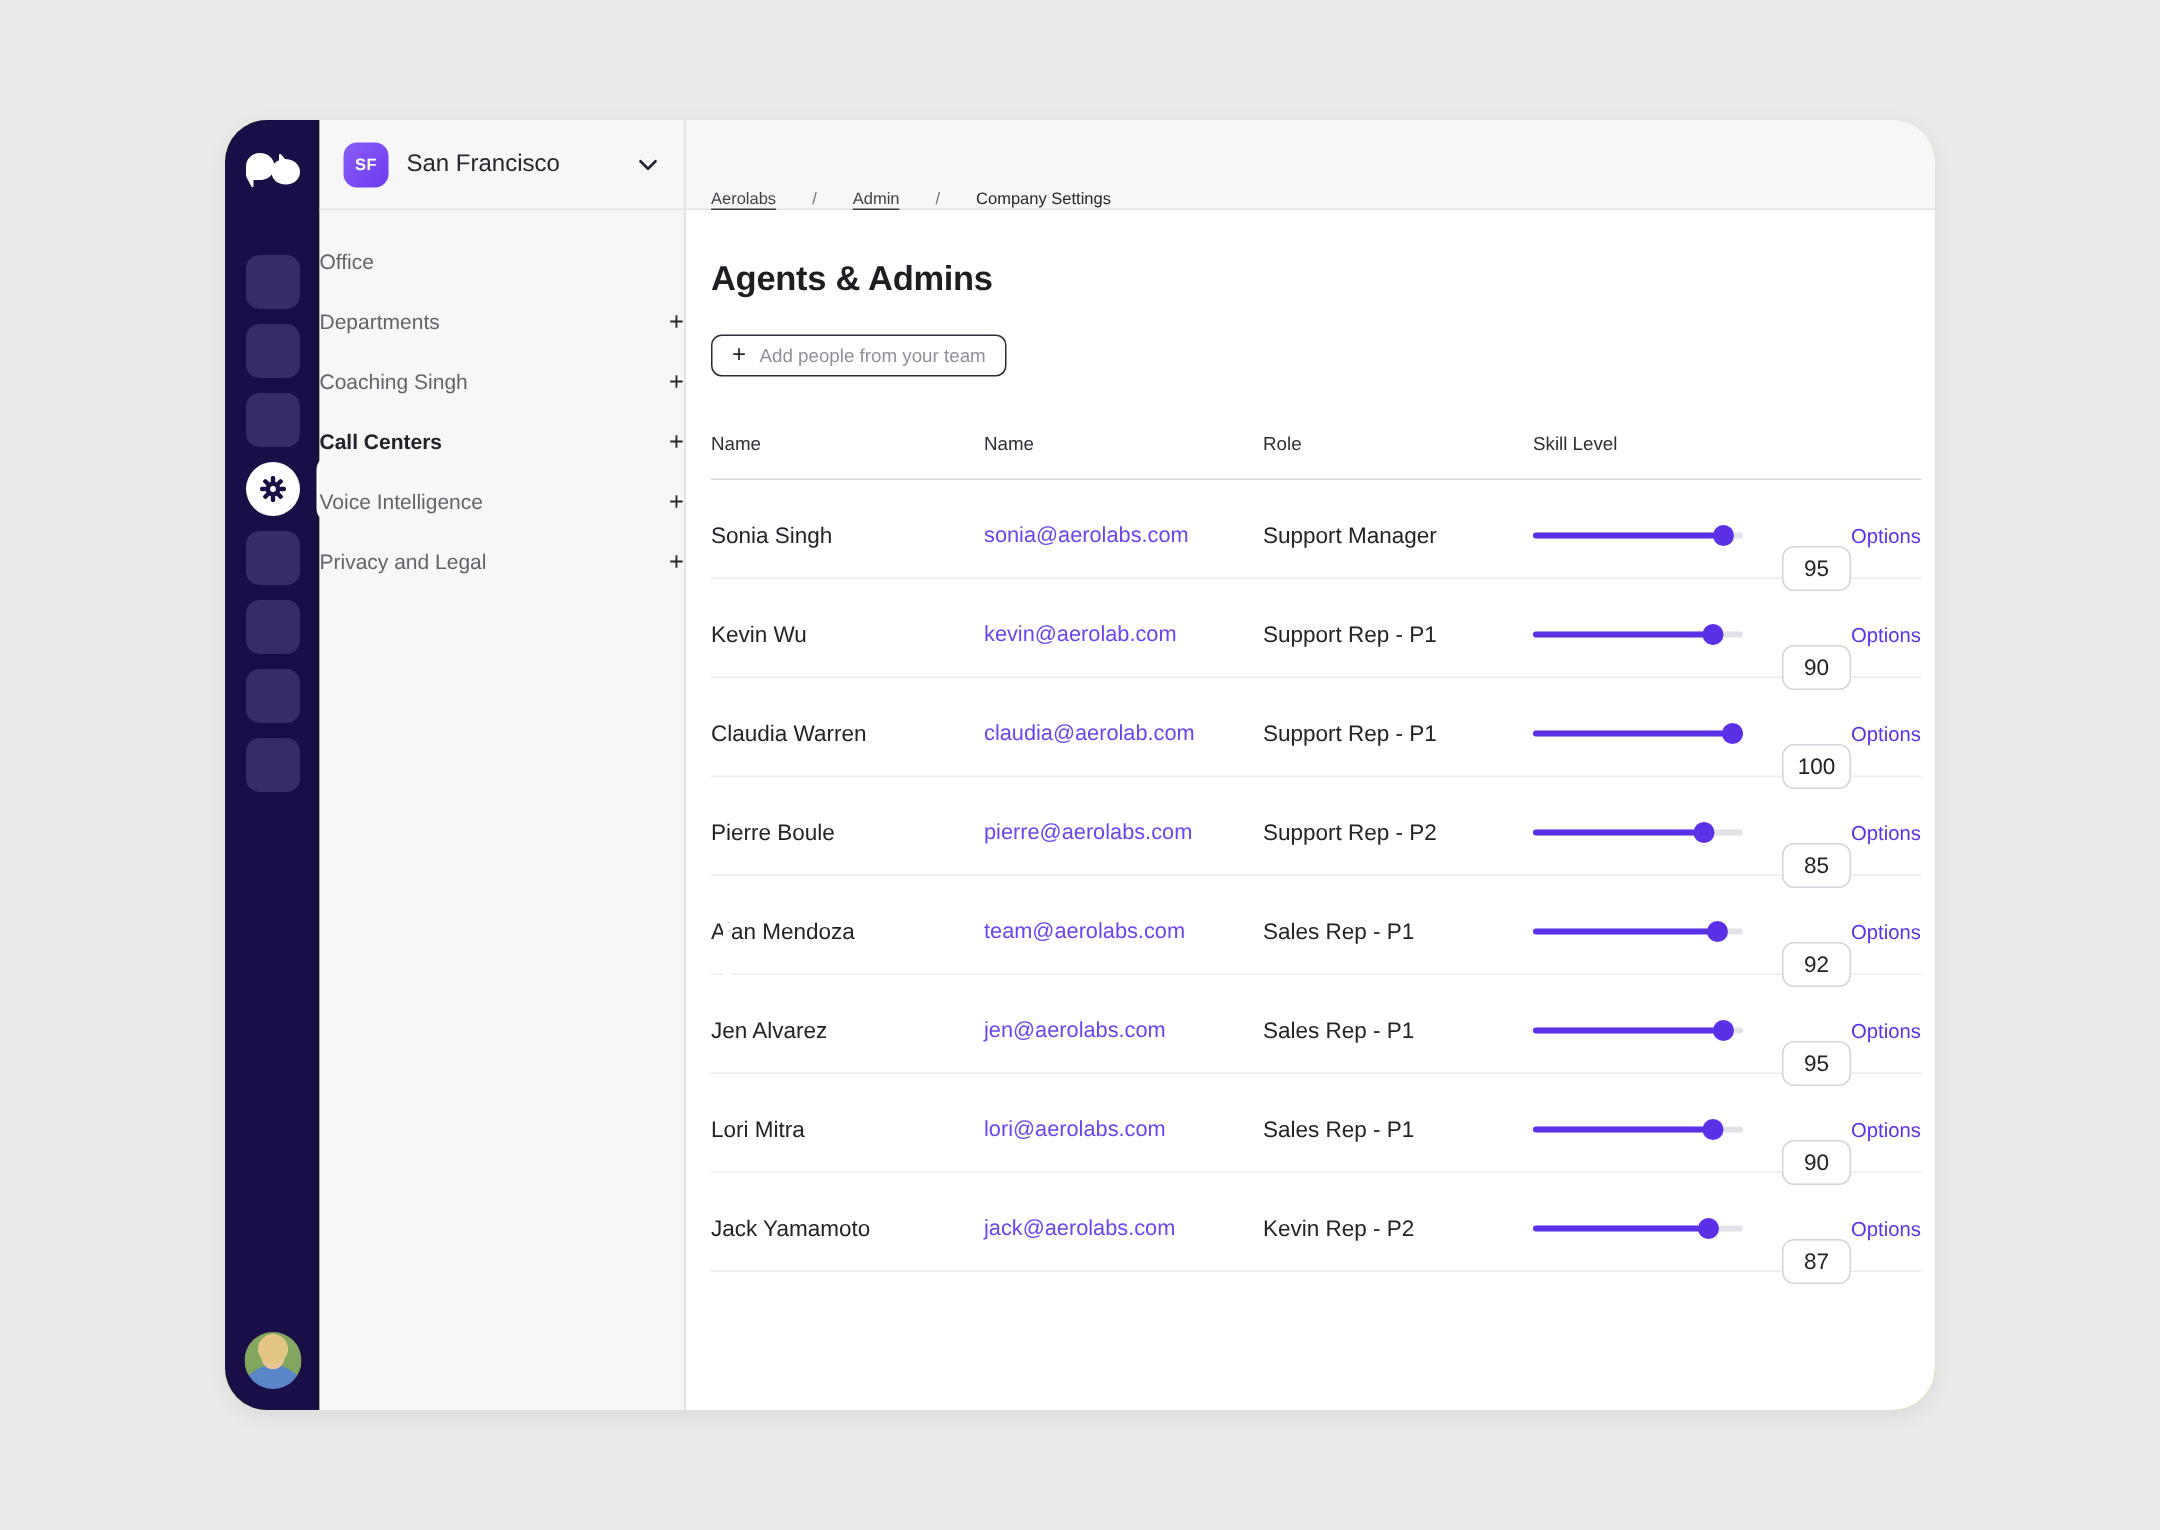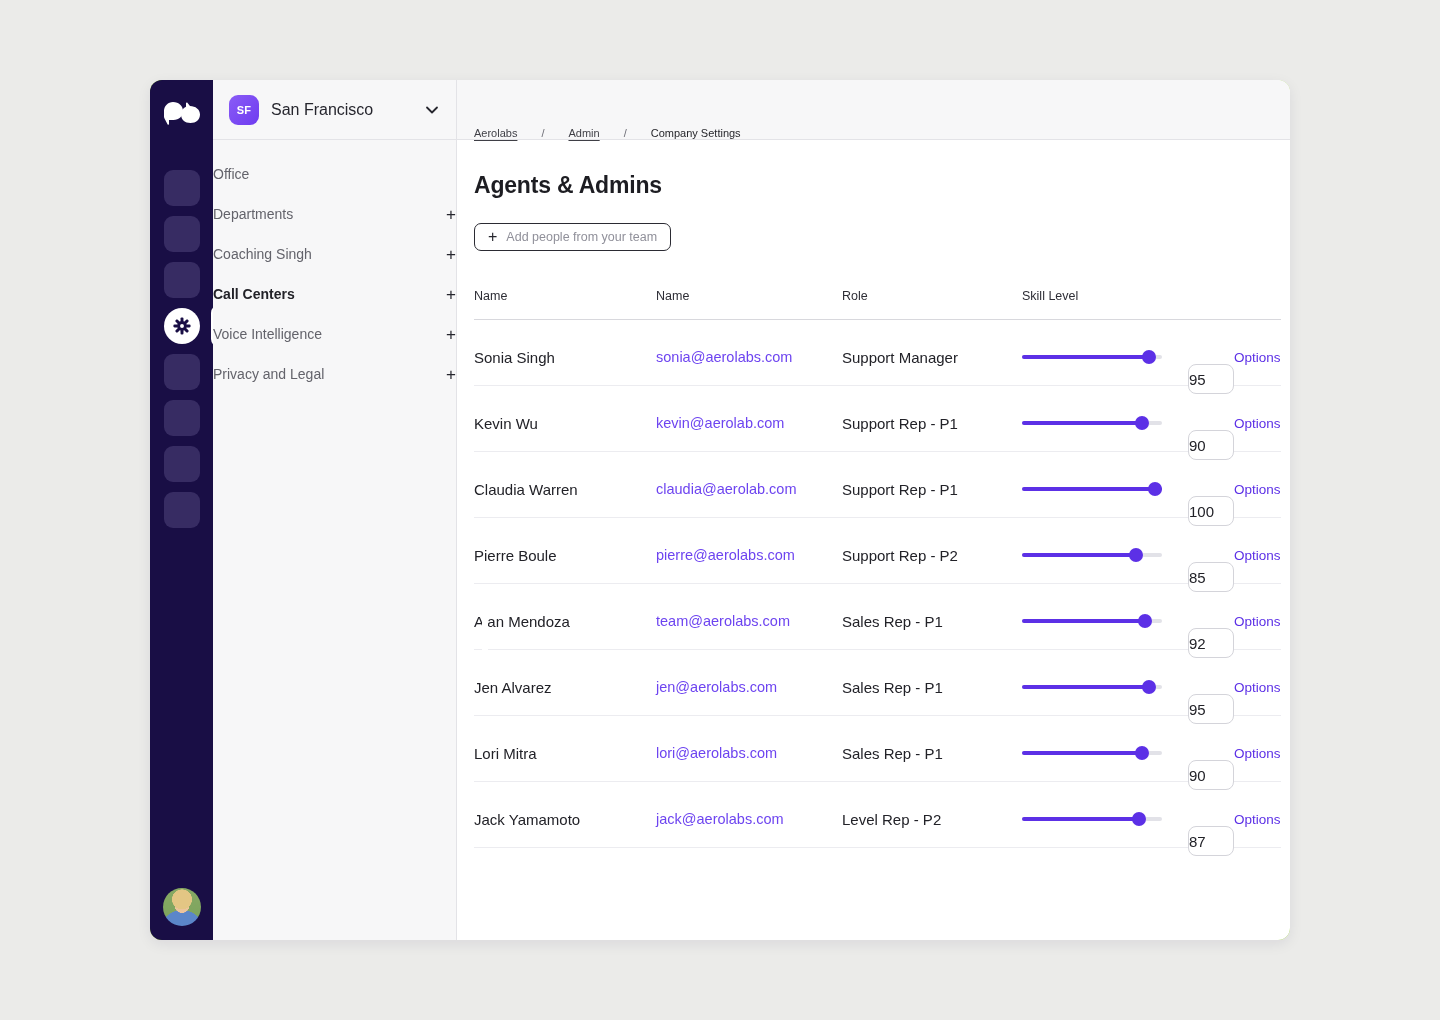--- a/index.html
+++ b/index.html
@@ -5,21 +5,21 @@
   * { margin:0; padding:0; box-sizing:border-box; }
   html,body { width:1440px; height:1020px; }
   body {
     background:#ebebe9;
     font-family:"Liberation Sans", sans-serif;
     position:relative;
     overflow:hidden;
   }
   .card {
     position:absolute; left:150px; top:80px; width:1140px; height:860px;
-    border-radius:12px; overflow:hidden; display:flex;
+    border-radius:28px; overflow:hidden; display:flex;
     box-shadow:0 4px 14px rgba(20,10,60,0.08);
     background:#84cc16;
   }
   
   .rail {
     width:63px; background:#190e45; flex:0 0 63px;
     display:flex; flex-direction:column; align-items:center; position:relative;
   }
   .logo { width:38px; height:30px; margin-top:18px; cursor:pointer; }
   .rail-icons { display:flex; flex-direction:column; align-items:center; gap:10px; margin-top:42px; }
@@ -118,21 +118,21 @@
     position:absolute; top:5px; left:0; height:4px;
     background:#5c30e6; border-radius:2px;
   }
   .slider .thumb {
     position:absolute; top:0; width:14px; height:14px; border-radius:50%;
     background:#5c30e6;
   }
   .val-wrap { display:flex; justify-content:flex-end; }
   .val-box {
     width:46px; height:30px; border:1px solid #d4d4da; border-radius:8px;
-    background:#fff; font-size:15px; color:#222228; 
+    background:#fff; font-size:15px; color:#222228; text-align:center;
     font-family:"Liberation Sans", sans-serif;
     margin-top:44px;
   }
   .opt-wrap { display:flex; justify-content:flex-end; }
   .options-link {
     font-size:13.5px; color:#5c30e6; cursor:pointer; background:none; border:none;
     font-family:"Liberation Sans", sans-serif;
   }
 </style>
 </head>
@@ -354,21 +354,21 @@
       <input class="val-box" value="90" style="">
     </div>
     <div class="opt-wrap">
       <button class="options-link">Options</button>
     </div>
   </div>
 
   <div class="tgrid row">
     <span class="cell-name">Jack Yamamoto</span>
     <span class="cell-email">jack@aerolabs.com</span>
-    <span class="cell-role">Level Rep - P2</span>
+    <span class="cell-role">Kevin Rep - P2</span>
     <div class="slider">
       <span class="track"></span>
       <span class="fill" style="width: 87%;"></span>
       <span class="thumb" style="left: calc(87% - 12.18px);"></span>
     </div>
     <div class="val-wrap">
       <input class="val-box" value="87" style="">
     </div>
     <div class="opt-wrap">
       <button class="options-link">Options</button>

